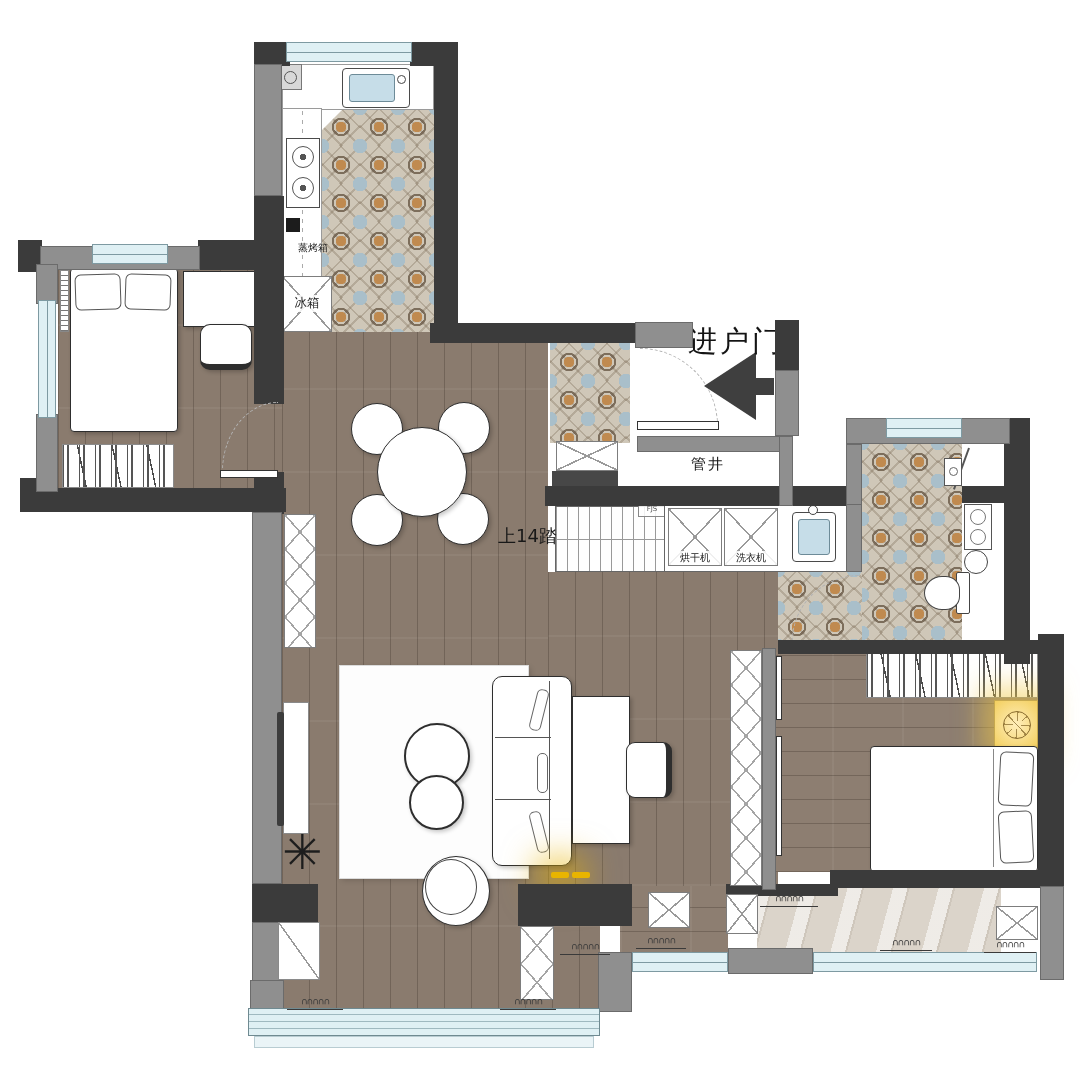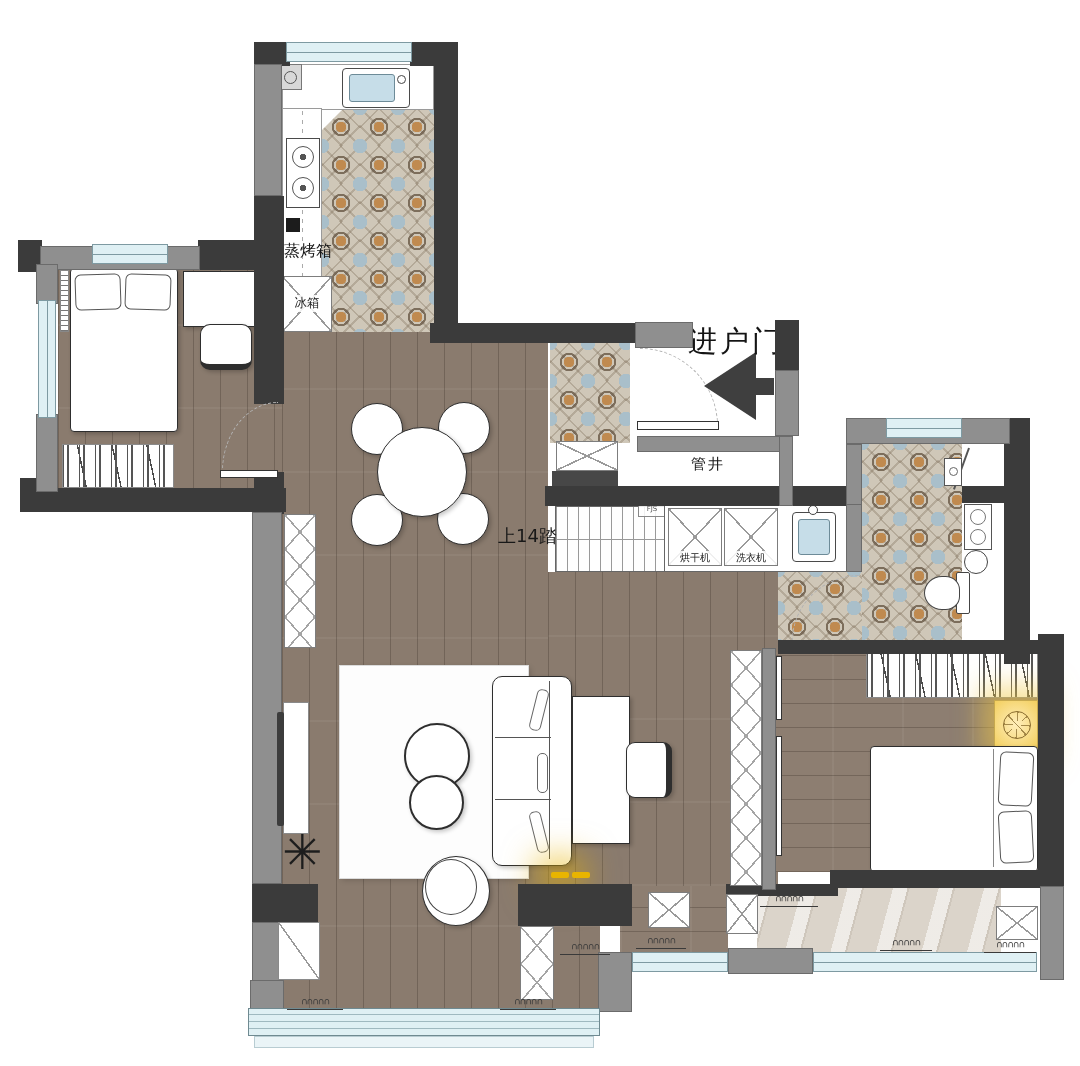--- a/index.html
+++ b/index.html
@@ -110,21 +110,21 @@
     <div class="circ" style="left:54px;top:6px;width:9px;height:9px;border:1.4px solid #444;"></div>
   </div>
   <div style="left:278px;top:64px;width:24px;height:26px;background:#d8d8d8;border:1px solid #777;">
     <div class="circ" style="left:5px;top:6px;width:13px;height:13px;border:1.3px solid #555;"></div>
   </div>
   <div style="left:286px;top:138px;width:34px;height:70px;background:#fff;border:1.2px solid #4a4a4a;">
     <div class="circ" style="left:5px;top:7px;width:22px;height:22px;border:1.3px solid #555;background:radial-gradient(circle,#555 3px,transparent 3.5px);"></div>
     <div class="circ" style="left:5px;top:38px;width:22px;height:22px;border:1.3px solid #555;background:radial-gradient(circle,#555 3px,transparent 3.5px);"></div>
   </div>
   <div style="left:286px;top:218px;width:14px;height:14px;background:#1c1c1c;"></div>
-  <span class="label" style="left:284px;top:241px;width:44px;font-size:16px;text-align:right;">蒸烤箱</span>
+  <span class="label" style="left:284px;top:241px;width:44px;font-size:10px;text-align:right;">蒸烤箱</span>
   <div class="xcab" style="left:282px;top:276px;width:50px;height:56px;"></div>
   <span class="label chip" style="left:288px;top:295px;width:38px;font-size:12.5px;text-align:center;">冰箱</span>
 
   <div class="arcNE" style="left:640px;top:348px;width:78px;height:78px;"></div>
   <div style="left:637px;top:421px;width:82px;height:9px;background:#fff;border:1.2px solid #333;"></div>
   <div style="left:704px;top:352px;width:0;height:0;border-top:34px solid transparent;border-bottom:34px solid transparent;border-right:52px solid #3f3f3f;"></div>
   <div style="left:754px;top:378px;width:20px;height:17px;background:#3f3f3f;"></div>
   <span class="label" style="left:688px;top:322px;font-size:29px;letter-spacing:3px;color:#141414;">进户门</span>
 
   <div class="xcab" style="left:556px;top:441px;width:62px;height:30px;"></div>

